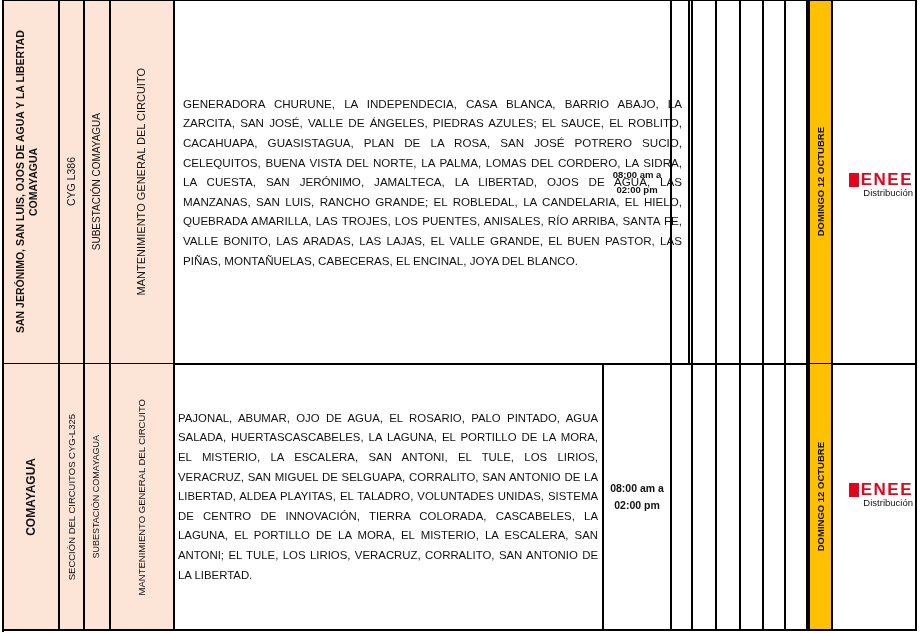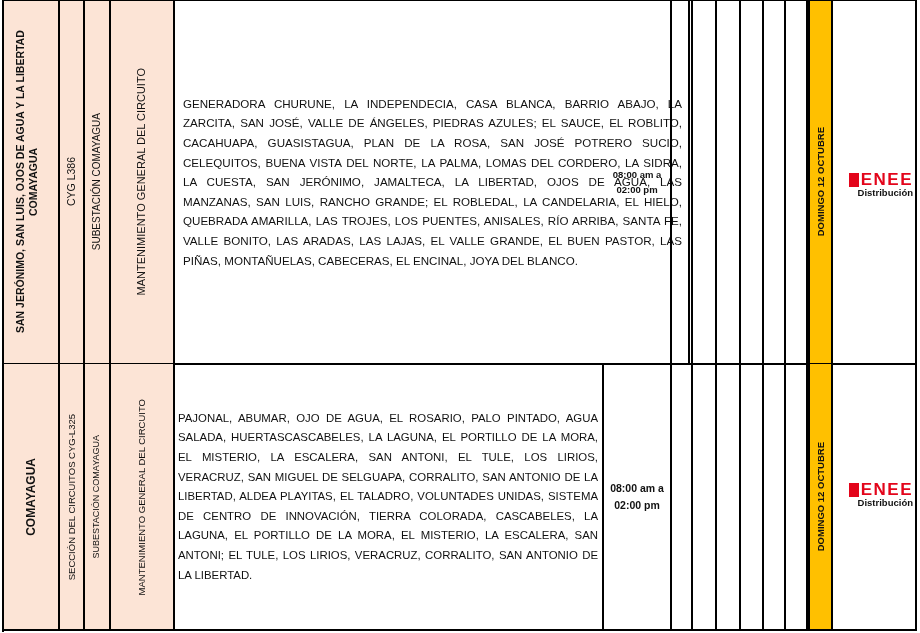--- a/index.html
+++ b/index.html
@@ -14,21 +14,21 @@
   .vwrap{position:absolute;inset:0;display:flex;align-items:center;justify-content:center;}
   .vtext{writing-mode:vertical-rl;transform:rotate(180deg);text-align:center;color:#111;line-height:1.25;}
   .b{font-weight:bold;}
   .body-text{position:absolute;left:8px;right:6px;top:0;bottom:0;display:flex;align-items:center;}
   .body-text p{margin:0;font-size:11.6px;line-height:19.6px;text-align:justify;color:#111;}
   .time{position:absolute;inset:0;display:flex;align-items:center;justify-content:center;text-align:center;font-weight:bold;font-size:9.5px;line-height:15px;color:#111;}
   .logo{position:absolute;left:0;right:0;display:flex;flex-direction:column;align-items:flex-end;padding-right:2px;}
   .logo .enee{display:flex;align-items:center;}
   .logo .mark{width:10px;height:14px;background:#e3051b;margin-right:2px;}
   .logo .word{color:#e3051b;font-weight:bold;font-size:17px;letter-spacing:1.5px;line-height:15px;}
-  .logo .sub{font-size:9.5px;font-weight:bold;color:#111;line-height:11px;}
+  .logo .sub{font-size:9.5px;font-weight:normal;color:#111;line-height:11px;}
   .hline{position:absolute;left:4px;width:913px;height:2px;background:#000;}
   .lborder{position:absolute;left:2px;top:0;width:2px;height:632px;background:#000;}
 </style>
 </head>
 <body>
 
 <div class="tbl">
   <div class="lborder"></div>
 
   <div class="row row1">

